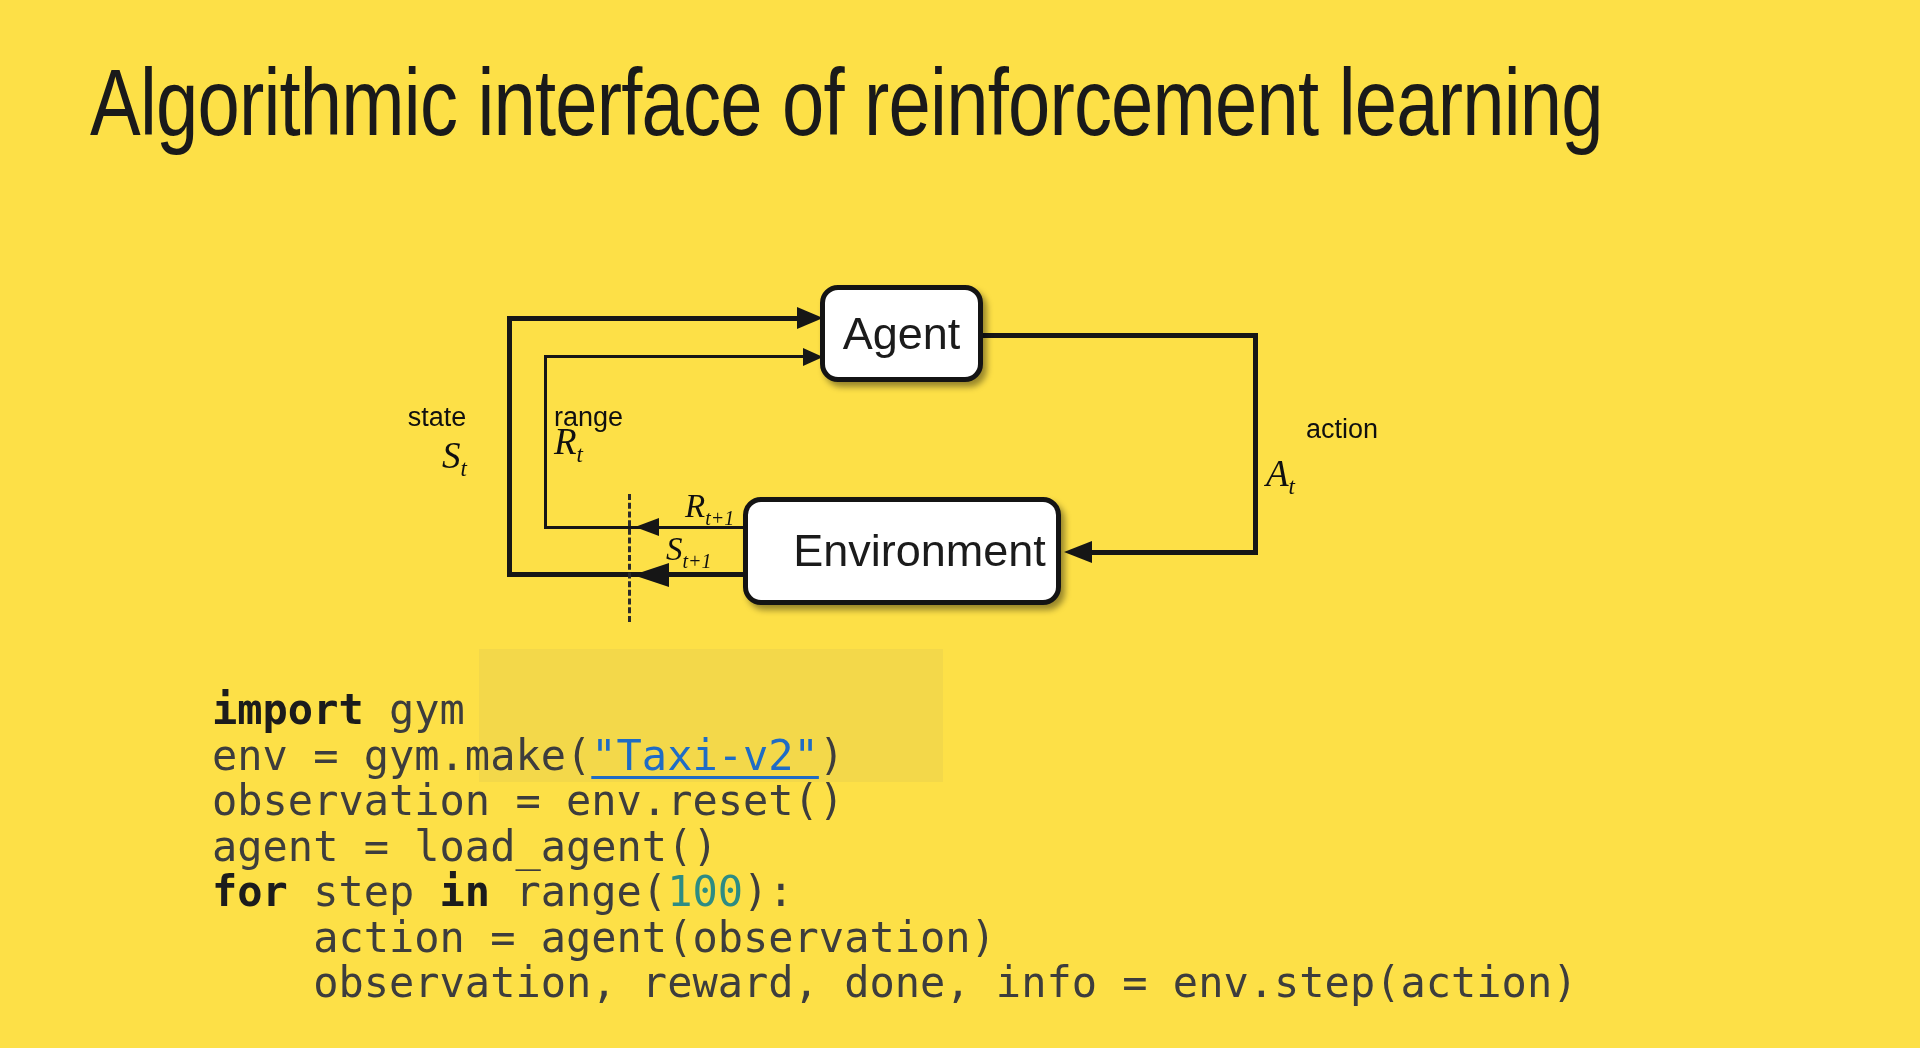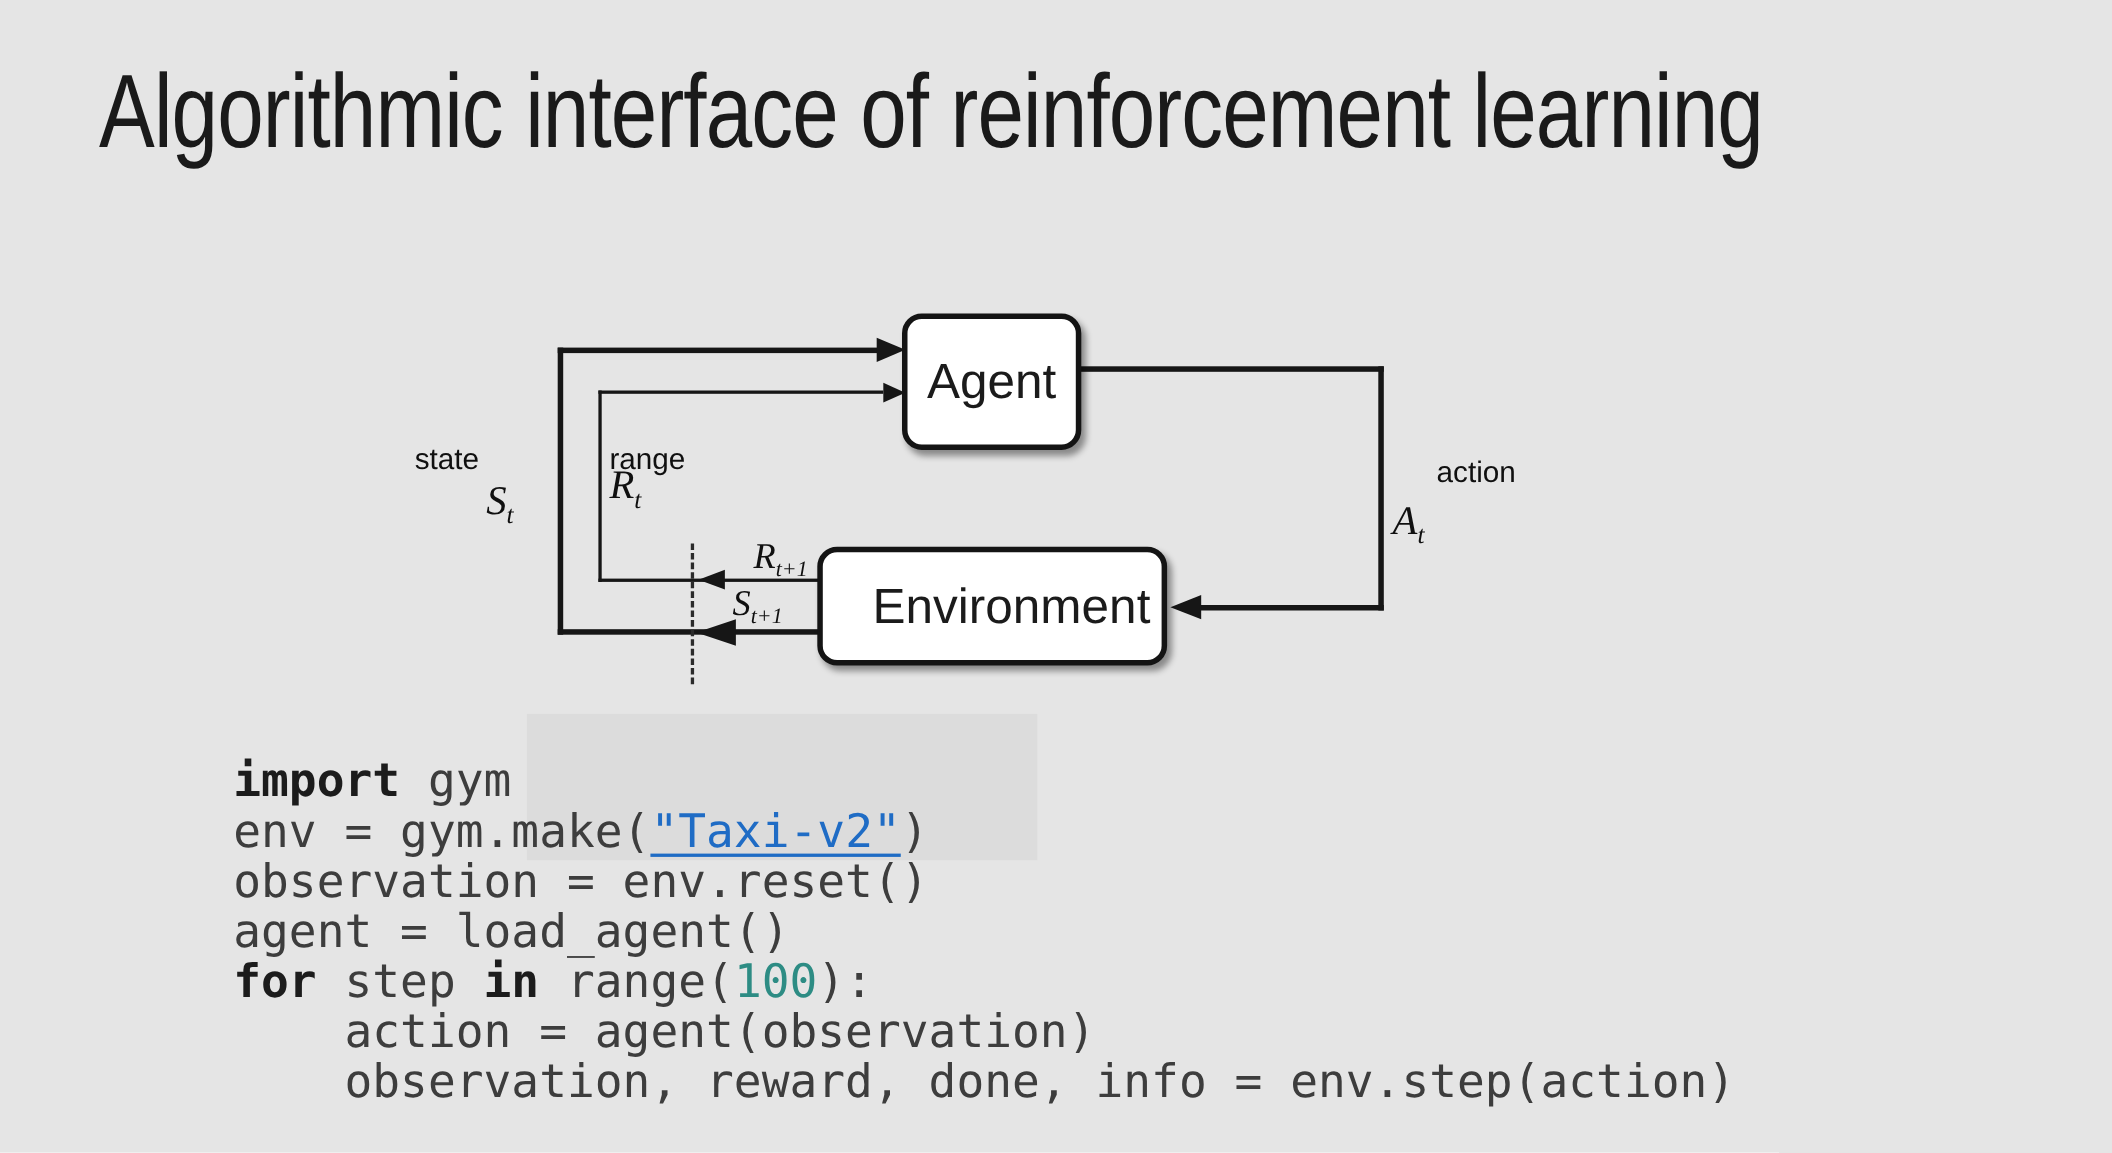--- a/index.html
+++ b/index.html
@@ -1,21 +1,21 @@
 <!DOCTYPE html>
 <html><head>
 <meta charset="utf-8">
 <style>
   * { margin: 0; padding: 0; box-sizing: border-box; }
   html, body { background: #ffffff; }
   #slide {
     position: relative;
     width: 1920px;
     height: 1048px;
-    background: #e5e5e5;
+    background: #fde047;
     overflow: hidden;
     font-family: "Liberation Sans", sans-serif;
   }
   
   #title {
     position: absolute;
     left: 90px;
     top: 55px;
     font-size: 95px;
     line-height: 1.0;
@@ -124,28 +124,28 @@
     <div class="hline" style="left:544px; top:526px; width:203px; height:3px;"></div>
     <div class="arrow arrow-left-small" style="left:635px; top:518px;"></div>
 
     <div class="dashedline" style="left:628px; top:494px; height:128px;"></div>
 
     <div class="hline" style="left:982px; top:333px; width:276px; height:5px;"></div>
     <div class="vline" style="left:1253px; top:333px; width:5px; height:222px;"></div>
     <div class="hline" style="left:1088px; top:550px; width:170px; height:5px;"></div>
     <div class="arrow arrow-left-mid" style="left:1064px; top:541px;"></div>
 
-    <div class="node" style="left:820px; top:285px; width:163px; height:124px;">
+    <div class="node" style="left:820px; top:285px; width:163px; height:97px;">
       <span>Agent</span>
     </div>
     <div class="node" style="left:743px; top:497px; width:318px; height:108px;padding-left:35px;">
       <span>Environment</span>
     </div>
 
-    <div class="diag-label" style="left:377px; top:402px; width:120px; text-align:left;">state</div>
+    <div class="diag-label" style="left:377px; top:402px; width:120px; text-align:center;">state</div>
     <div class="math" style="left:442px; top:434px;"><span>S</span><sub>t</sub></div>
 
     <div class="diag-label" style="left:554px; top:402px;">range</div>
     <div class="math" style="left:554px; top:420px;"><span>R</span><sub>t</sub></div>
 
     <div class="diag-label" style="left:1266px; top:414px;margin-left:40px;">action</div>
     <div class="math" style="left:1266px; top:452px;"><span>A</span><sub>t</sub></div>
 
     <div class="math small" style="left:669px; top:488px;margin-left:16px;"><span>R</span><sub>t+1</sub></div>
     <div class="math small" style="left:666px; top:531px;"><span>S</span><sub>t+1</sub></div>

